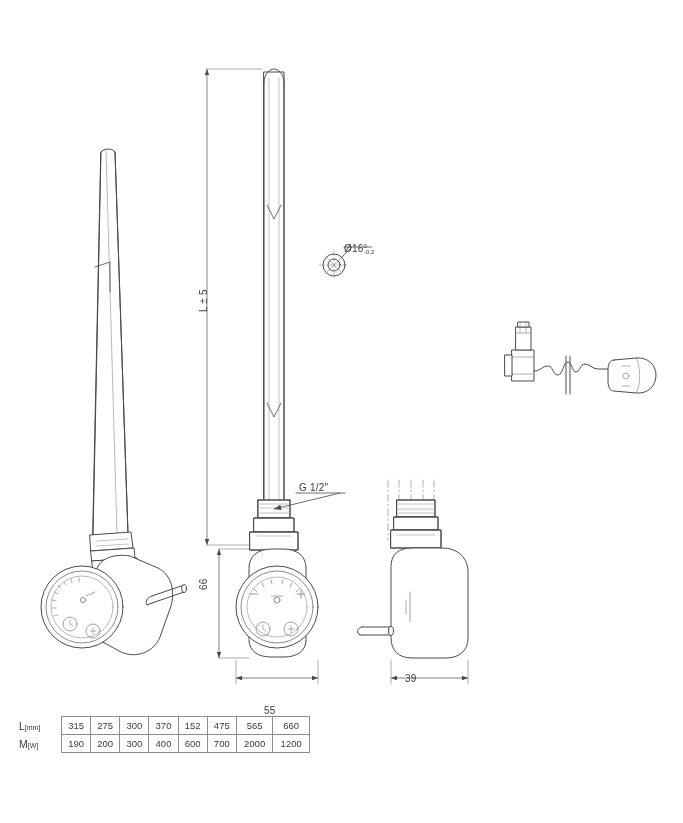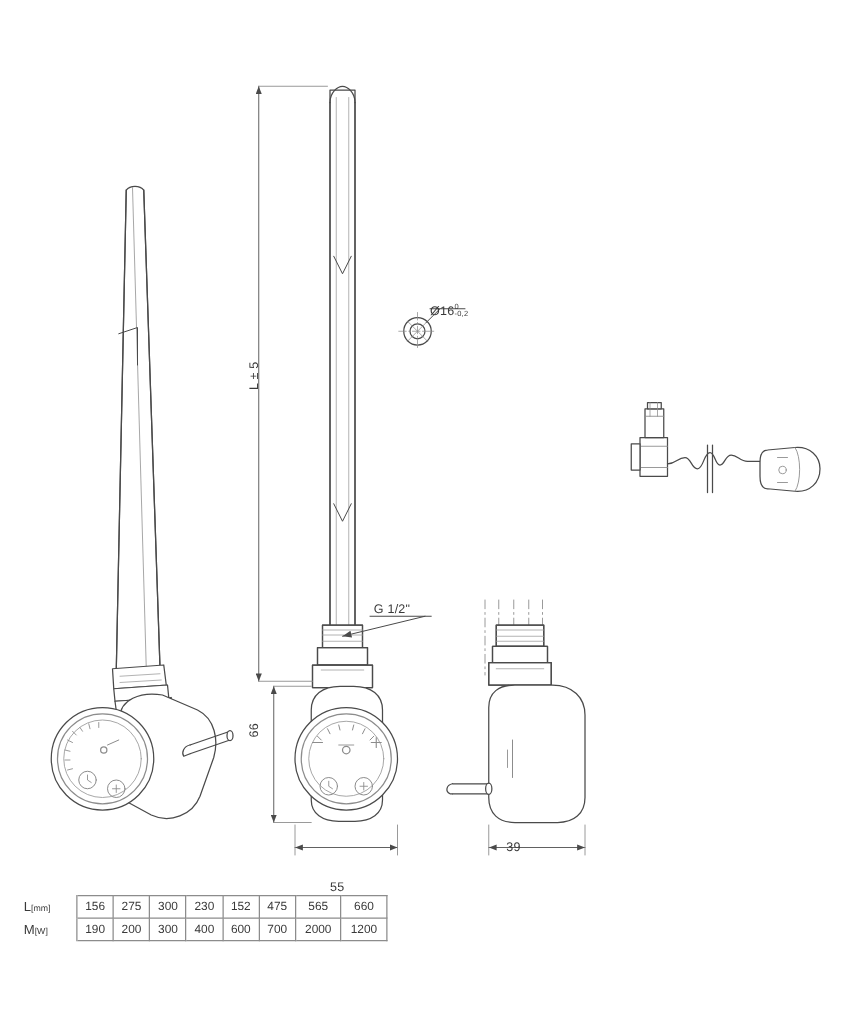--- a/index.html
+++ b/index.html
@@ -313,24 +313,24 @@
   <div class="dim-label" id="lbl-39">39</div>
   <div class="dim-label" id="lbl-G12">G 1/2"</div>
   <div class="dim-label" id="lbl-dia">
     <span>Ø16</span><span class="tol"><span>0</span><br><span>-0,2</span></span>
   </div>
 
   <table id="spec-table">
     <tbody>
       <tr>
         <td class="rowhead"><span class="big">L</span><span class="unit">[mm]</span></td>
-        <td>156</td>
+        <td>315</td>
         <td>275</td>
         <td>300</td>
-        <td>230</td>
+        <td>370</td>
         <td>152</td>
         <td>475</td>
         <td>565</td>
         <td>660</td>
       </tr>
       <tr>
         <td class="rowhead"><span class="big">M</span><span class="unit">[W]</span></td>
         <td>190</td>
         <td>200</td>
         <td>300</td>

